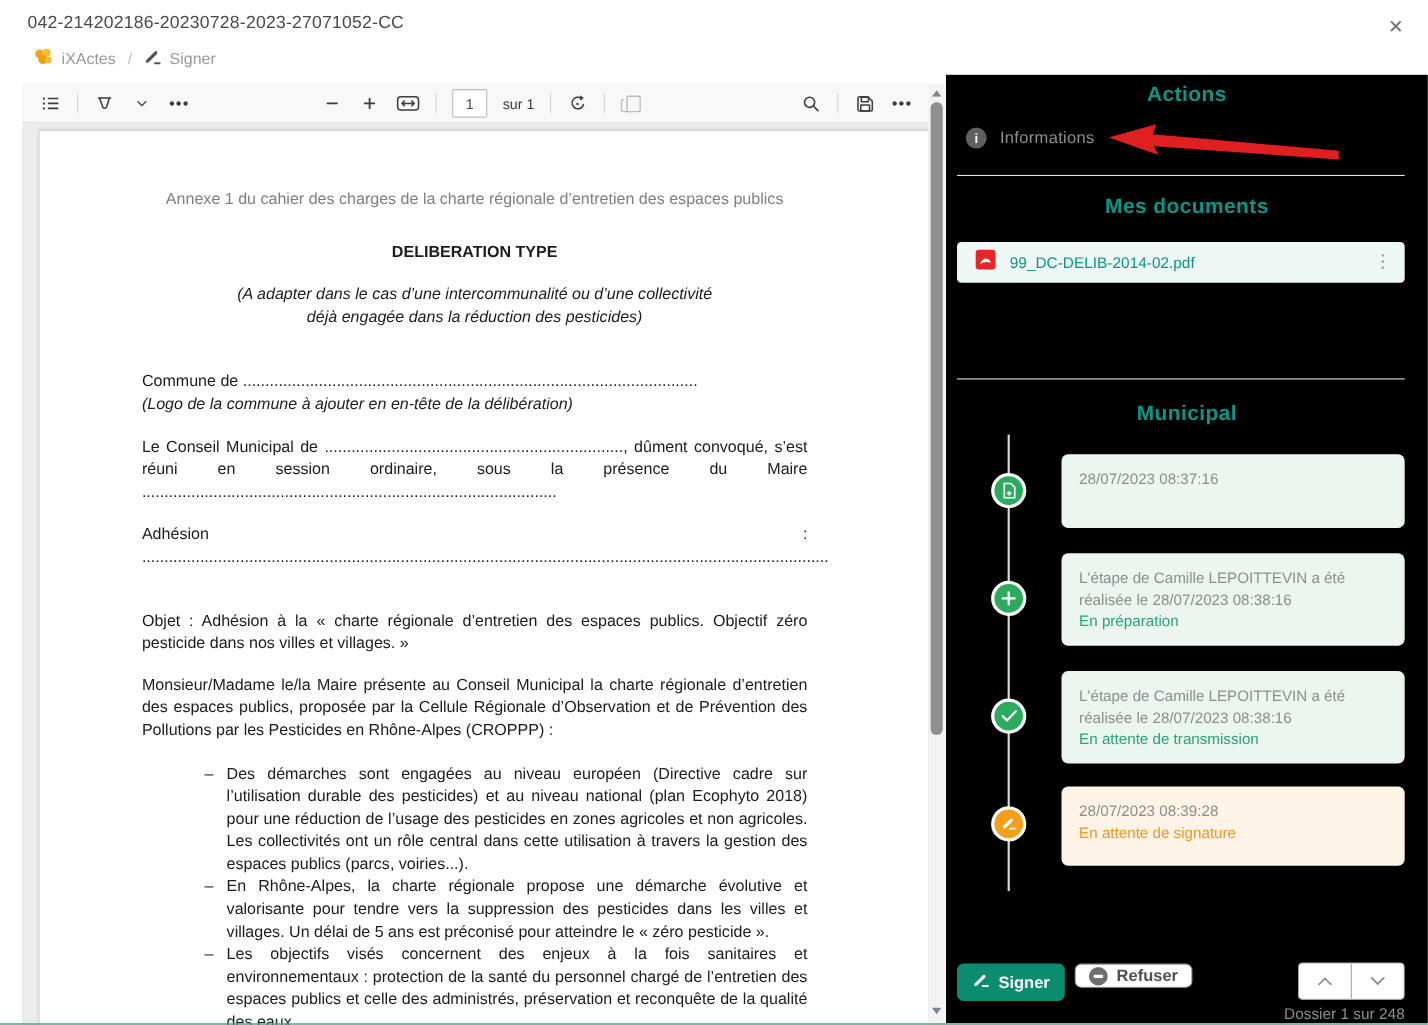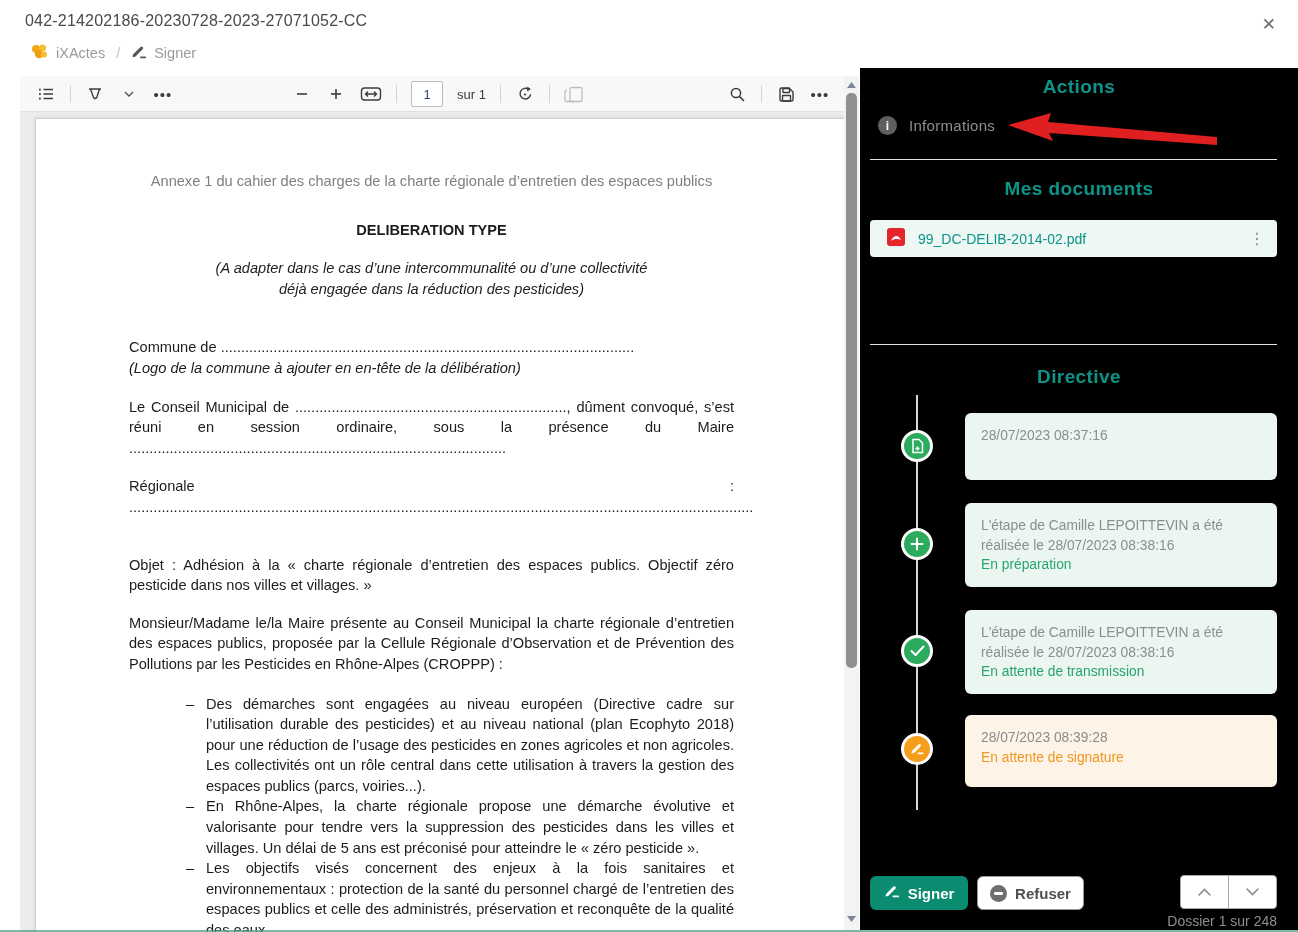--- a/index.html
+++ b/index.html
@@ -71,21 +71,21 @@
            font-size:13.8px; line-height:19.5px; }
   .hcard.green { background:#ebf6f0; } .hcard.orange { background:#fdf3e6; }
   .hcard .l1 { color:#8d8d8d; }
   .hcard.green .status { color:#27a375; }
   .hcard.orange .status { color:#f0971f; }
 
   
   .btn-sign { position:absolute; left:10px; top:808px; width:98px; height:34px; background:#0b8b6f; border:none; border-radius:6px;
               color:#fff; font-size:15px; font-weight:bold; display:flex; align-items:center; justify-content:center; gap:8px;
               cursor:pointer; box-shadow:0 1px 3px rgba(0,0,0,.25); font-family:inherit; }
-  .btn-refuse { position:absolute; left:117px; top:808px; width:107px; height:34px; background:#fff; border:1px solid #9a9a9a;
+  .btn-refuse { position:absolute; left:117px; top:808px; width:107px; height:22px; background:#fff; border:1px solid #9a9a9a;
                 border-radius:6px; color:#4f4f4f; font-size:15px; font-weight:600; display:flex; align-items:center;
                 justify-content:center; gap:8px; cursor:pointer; font-family:inherit; }
   .minus-circle { width:17px; height:17px; border-radius:50%; background:#6e6e6e; display:flex; align-items:center; justify-content:center; }
   .pager { position:absolute; left:320px; top:807px; width:97px; height:34px; border:1px solid #a8a8a8; border-radius:4px;
            display:flex; background:#fff; overflow:hidden; }
   .pager .half { flex:1; display:flex; align-items:center; justify-content:center; cursor:pointer; }
   .pager .half:first-child { border-right:1px solid #a8a8a8; }
   .pager-label { position:absolute; right:21px; top:845px; font-size:14px; color:#8f8f8f; }
 
   .bottom-edge { position:absolute; left:0; bottom:0; width:1298px; height:2px; background:#5a9a92; opacity:.75; }
@@ -208,21 +208,21 @@
     <div class="doc">
       <p class="annexe">Annexe 1 du cahier des charges de la charte régionale d’entretien des espaces publics</p>
       <p class="dtitle">DELIBERATION TYPE</p>
       <p class="dsub">
         <span>(A adapter dans le cas d’une intercommunalité ou d’une collectivité</span><br>
         <span>déjà engagée dans la réduction des pesticides)</span>
       </p>
       <p class="p-commune">Commune de ......................................................................................................</p>
       <p class="p-logo">(Logo de la commune à ajouter en en-tête de la délibération)</p>
       <p class="p-conseil">Le Conseil Municipal de ..................................................................., dûment convoqué, s’est réuni en session ordinaire, sous la présence du Maire  .............................................................................................</p>
-      <p class="p-presents">Régionale : ..........................................................................................................................................................</p>
+      <p class="p-presents">Adhésion : ..........................................................................................................................................................</p>
       <p class="p-objet">Objet : Adhésion à la « charte régionale d’entretien des espaces publics. Objectif zéro pesticide dans nos villes et villages. »</p>
       <p class="p-maire">Monsieur/Madame le/la Maire présente au Conseil Municipal la charte régionale d’entretien des espaces publics, proposée par la Cellule Régionale d’Observation et de Prévention des Pollutions par les Pesticides en Rhône-Alpes (CROPPP) :</p>
       <ul>
         <li>
           <span class="marker">–</span>
           <span>Des démarches sont engagées au niveau européen (Directive cadre sur l’utilisation durable des pesticides)  et au niveau national (plan Ecophyto 2018) pour une réduction de l’usage des pesticides en zones agricoles et non agricoles. Les collectivités ont un rôle central dans cette utilisation à travers la gestion des espaces publics (parcs, voiries...).</span></li>
         <li>
           <span class="marker">–</span>
           <span>En Rhône-Alpes, la charte régionale propose une démarche évolutive et valorisante pour tendre vers la suppression des pesticides dans les villes et villages. Un délai de 5 ans est préconisé pour atteindre le « zéro pesticide ».</span></li>
         <li>
@@ -275,21 +275,21 @@
         <rect x="1" y="1" width="18" height="18" rx="3" fill="#e5252a"></rect>
         <path d="M5 14 C7.5 7.5 12.5 7.5 15 13 C12 11.6 8 11.8 5 14 Z" fill="#fff"></path>
       </svg>
     </span>
     <span class="fname">99_DC-DELIB-2014-02.pdf</span>
     <span class="kebab">⋮</span>
   </div>
 
   <div class="divider" style="top:276px;"></div>
 
-  <div class="sec-title" style="top:298px;">Directive</div>
+  <div class="sec-title" style="top:298px;">Municipal</div>
 
   <div class="tl-line"></div>
 
   <div class="node green" style="top:362px;">
     <svg width="15" height="16" viewBox="0 0 15 16" fill="none" stroke="#fff" stroke-width="1.5">
       <path d="M3 1.5 H9 L12.5 5 V14.5 H3 Z"></path>
       <path d="M5.5 10.5 H9.5 M7.5 8.5 V12.5" stroke-width="1.6"></path>
     </svg>
   </div>
   <div class="hcard green" style="top:345px; height:67px;">

